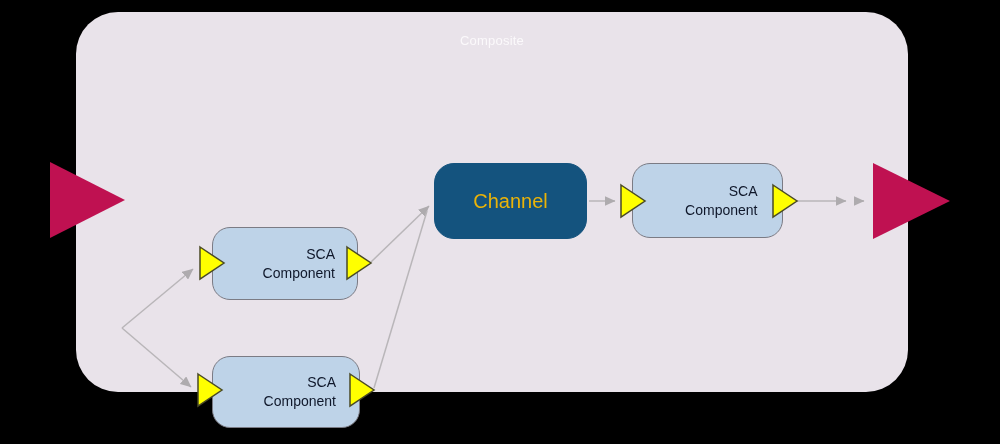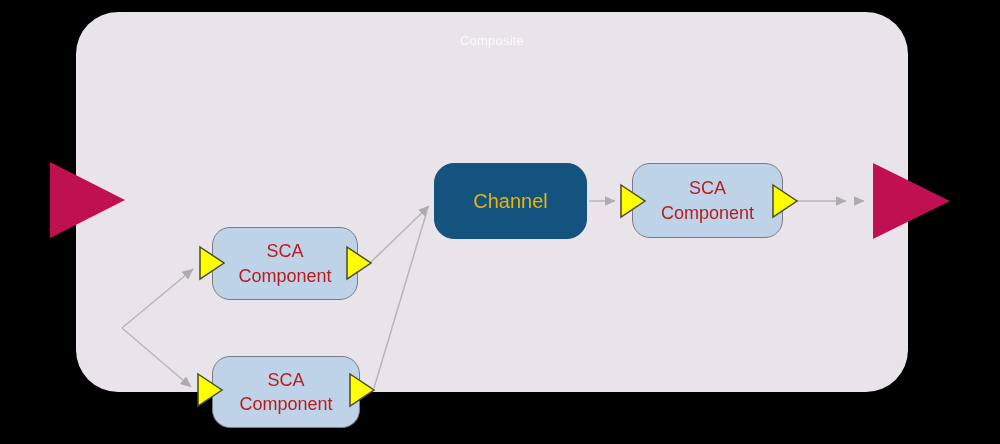--- a/index.html
+++ b/index.html
@@ -40,23 +40,24 @@
     display: flex;
     align-items: center;
     justify-content: center;
     text-align: center;
     z-index: 2;
   }
   .component {
     background: #bed3e8;
     border: 1.5px solid #7b7b84;
     border-radius: 18px;
-    color: #b91c1c;
-    font-size: 18px;
+    color: #0f172a;
+    font-size: 14px;
     line-height: 1.35;
+    text-align: right;
   }
   .component .label {
     display: block;
     width: 100px;
     margin: 0 auto;
   }
   .channel {
     background: #14537e;
     border: 1.5px solid #14537e;
     border-radius: 20px;

